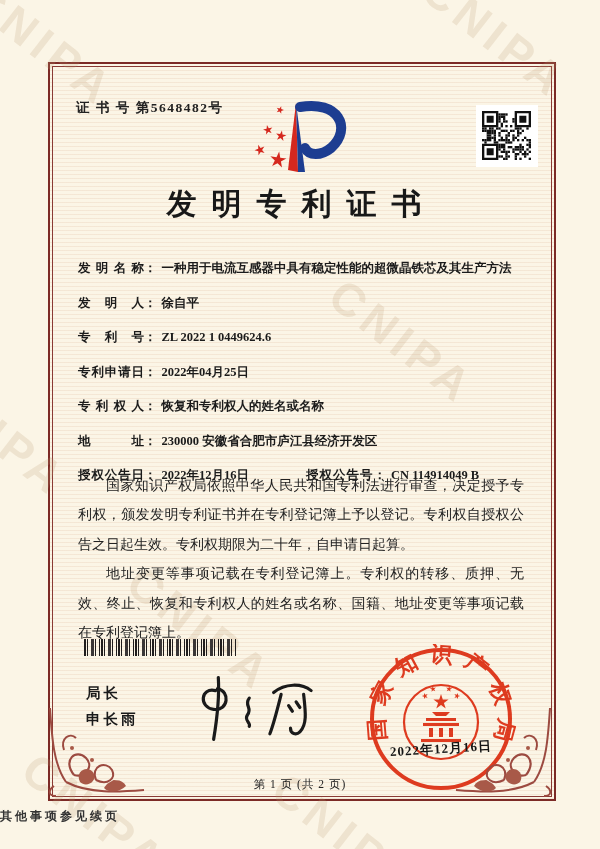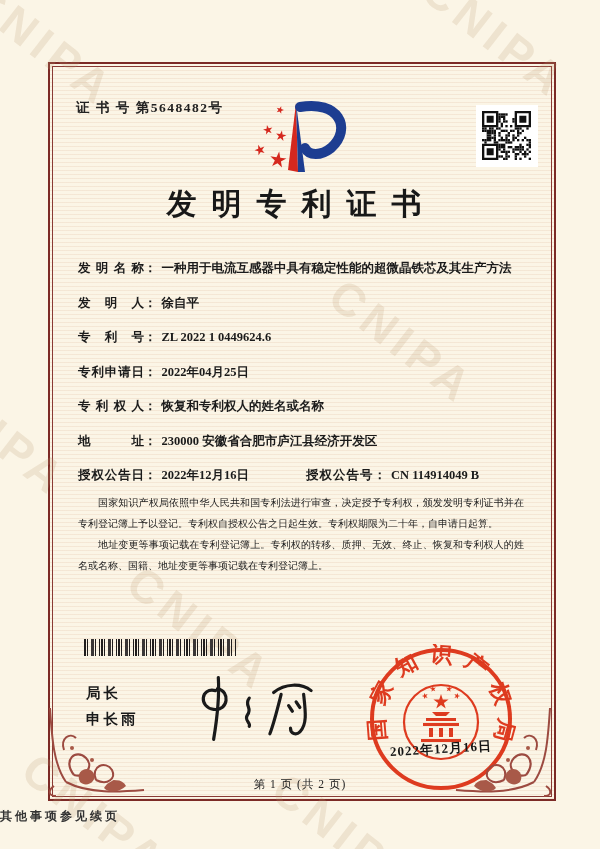--- a/index.html
+++ b/index.html
@@ -20,21 +20,21 @@
   .cert-title{left:48px;top:184px;width:492px;text-align:center;font-size:30px;font-weight:bold;
               letter-spacing:15px;padding-left:15px;box-sizing:border-box;color:#181818;}
   .fields{left:78px;top:258px;width:446px;font-size:12.5px;font-weight:600;color:#1b1b1b;}
   .f-row{margin-bottom:13.5px;line-height:21px;white-space:nowrap;position:relative;}
   .f-label{display:inline-block;width:66px;text-align:justify;text-align-last:justify;
            text-justify:inter-character;vertical-align:top;}
   .f-colon{display:inline-block;}
   .f-value{margin-left:5px;margin-top:41px;}
   .pair2{position:absolute;left:228px;top:0;text-align:center;}
   .pair2 .f-label2{letter-spacing:1px;}
-  .paras{left:78px;top:492px;width:446px;font-size:10px;line-height:2.1;color:#222;
+  .paras{left:78px;top:471px;width:446px;font-size:14px;line-height:2.1;color:#222;
          text-align:justify;font-weight:500;}
   .paras p{margin:0;text-indent:2em;}
   .barcode{left:84px;top:639px;width:153px;height:17px;
      background:repeating-linear-gradient(90deg,#201d1d 0 2px,transparent 2px 3px,#201d1d 3px 4px,
      transparent 4px 7px,#3a3636 7px 10px,transparent 10px 11px,#201d1d 11px 12px,
      transparent 12px 15px,#201d1d 15px 16px,transparent 16px 17px);}
   .sig-title{left:86px;top:684px;font-size:14.5px;font-weight:700;letter-spacing:3px;color:#1a1a1a;}
   .sig-name{left:86px;top:710px;font-size:14.5px;font-weight:700;letter-spacing:3px;color:#1a1a1a;}
   .signature{left:183px;top:670px;width:140px;height:75px;}
   .seal{left:366px;top:644px;width:150px;height:150px;mix-blend-mode:multiply;opacity:0.95;}

